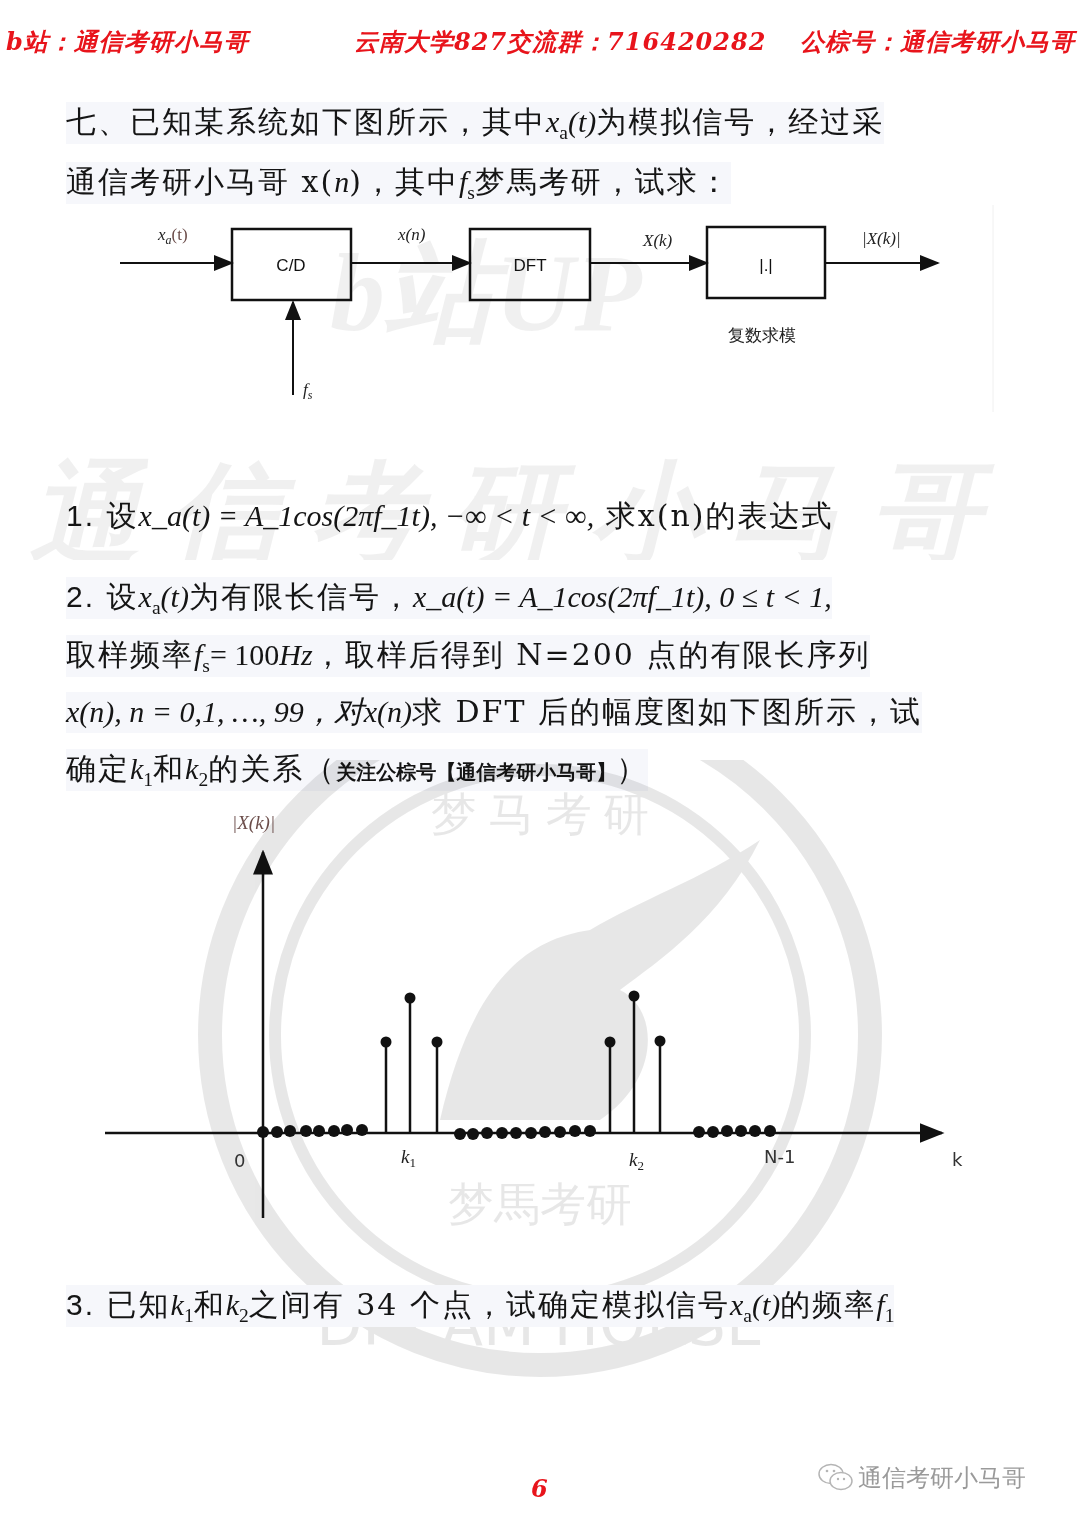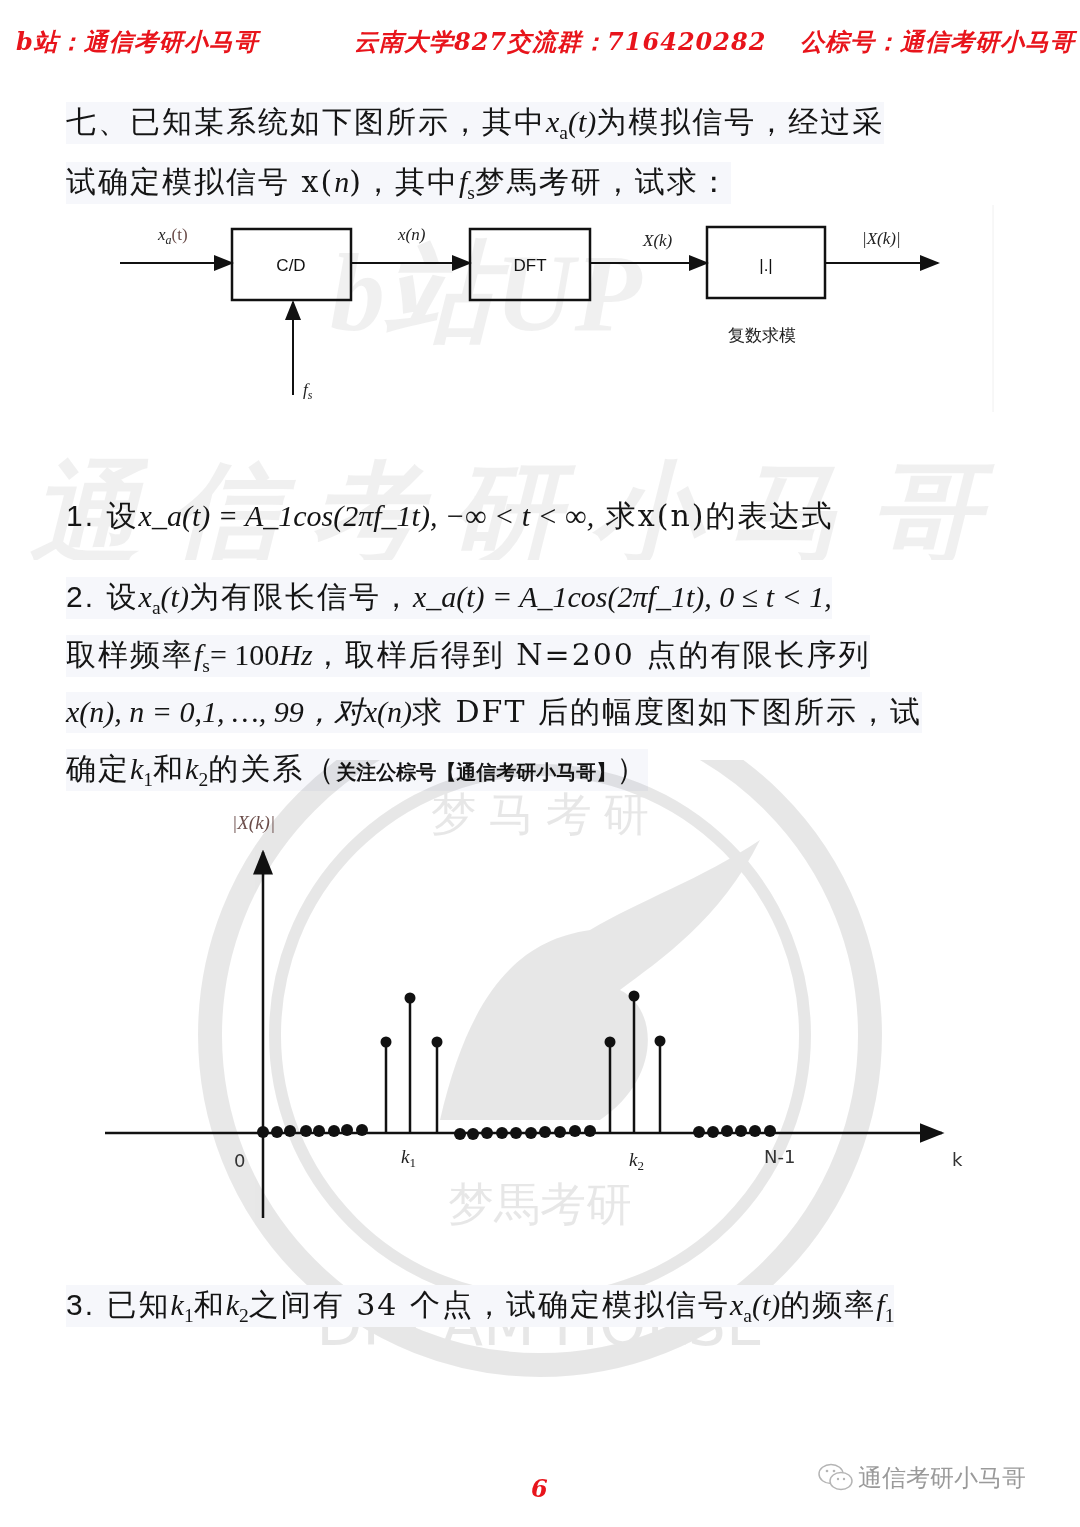--- a/index.html
+++ b/index.html
@@ -36,29 +36,29 @@
     font-size: 24px; font-weight: bold; font-style: italic;
   }
   .footer-brand {
     position: absolute; left: 818px; top: 1462px; display: flex; align-items: center; gap: 4px;
     color: #9a9a9a; font-size: 24px; font-family: "DejaVu Sans", sans-serif;
   }
 </style>
 </head>
 <body>
 
-<div class="header-item" style="left:16px;">b站：通信考研小马哥</div>
+<div class="header-item" style="left:6px;">b站：通信考研小马哥</div>
 <div class="header-item" style="left:354px;">云南大学827交流群：716420282</div>
 <div class="header-item" style="left:800px;">公棕号：通信考研小马哥</div>
 
 <div class="line tint" style="top:74px;">
   <span>七、已知某系统如下图所示，其中</span><span class="m"><span>x</span><sub>a</sub><span>(t)</span></span><span>为模拟信号，经过采</span>
 </div>
 <div class="line tint" style="top:134px;">
-  <span>试确定模拟信号 x(</span><span class="m">n</span><span>)，其中</span><span class="m"><span>f</span><sub>s</sub></span><span>梦馬考研，试求：</span>
+  <span>通信考研小马哥 x(</span><span class="m">n</span><span>)，其中</span><span class="m"><span>f</span><sub>s</sub></span><span>梦馬考研，试求：</span>
 </div>
 
 <svg class="abs" style="left:100px; top:205px;" width="900" height="210" viewBox="100 205 900 210">
   <defs>
     <marker id="arr" markerWidth="10" markerHeight="10" refX="9" refY="5" orient="auto">
       <path d="M0,1 L10,5 L0,9 z" fill="#111"></path>
     </marker>
   </defs>
   <text x="330" y="330" font-size="110" fill="rgba(0,0,0,0.06)" font-weight="bold" font-style="italic">b站UP</text>
   <line x1="120" y1="263" x2="232" y2="263" stroke="#111" stroke-width="2" marker-end="url(#arr)"></line>

